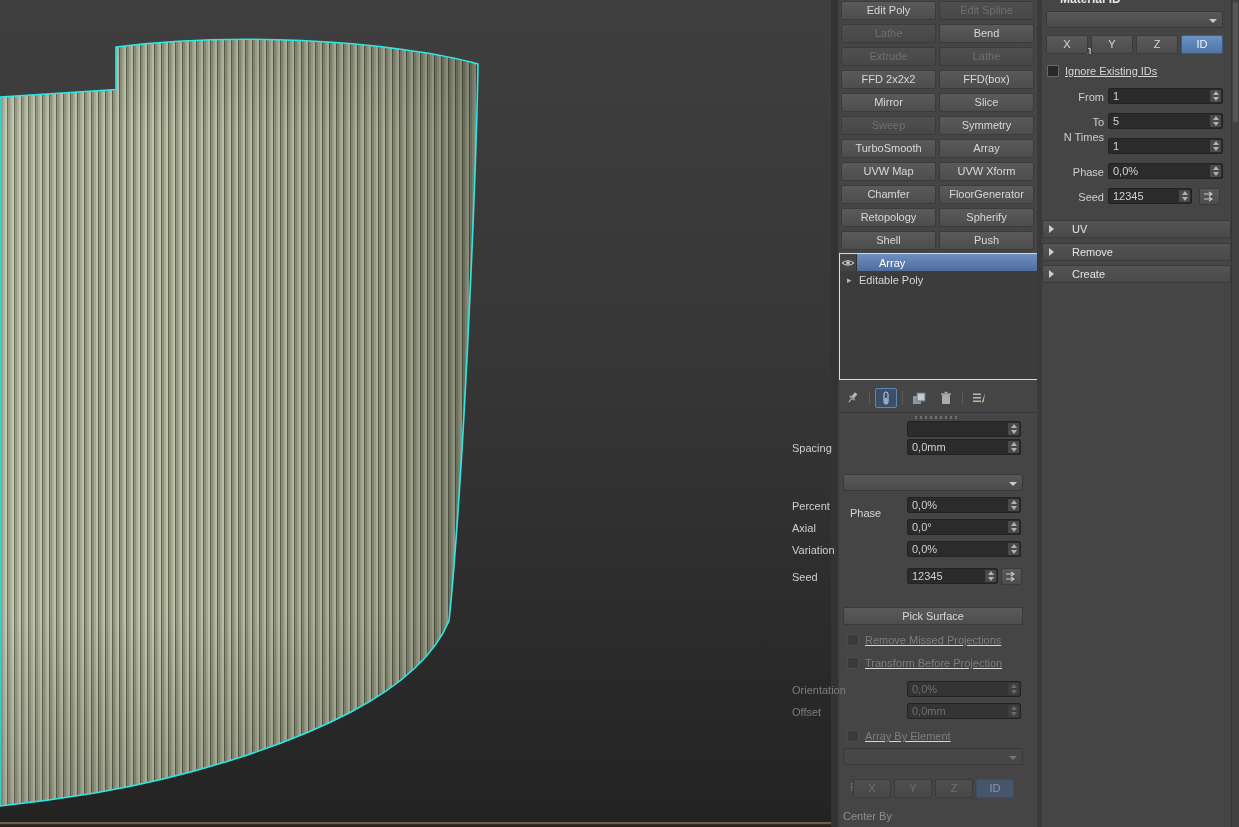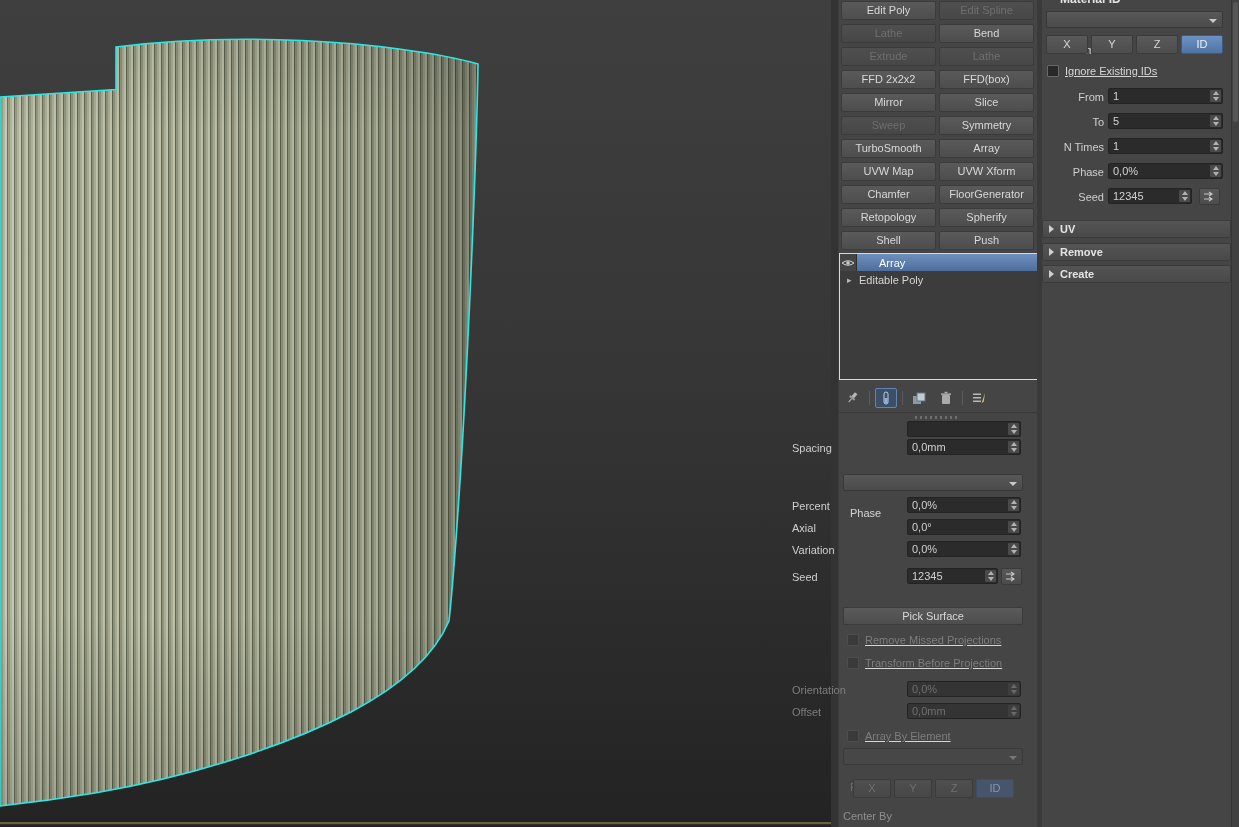--- a/index.html
+++ b/index.html
@@ -111,21 +111,21 @@
 
   .sectionlabel { position:absolute; color:#8f8f8f; }
 
   
   .matheader { position:absolute; left:1060px; top:-8px; font-weight:bold; color:#e4e4e4; font-size:12px; }
   .rollout { position:absolute; left:1042px; width:189px; height:18px;
              background:linear-gradient(#545454,#494949); border:1px solid #3b3b3b;
              border-radius:2px; display:flex; align-items:center; }
   .rarr { width:0; height:0; border-top:4px solid transparent; border-bottom:4px solid transparent;
           border-left:5px solid #cfcfcf; margin-left:6px; }
-  .rlab { margin-left:6px; font-weight:bold; color:#e4e4e4; }
+  .rlab { margin-left:18px; font-weight:normal; color:#e4e4e4; }
 </style>
 </head>
 <body>
 
 <div id="root">
 
   <div class="viewport">
     <svg width="831" height="827" viewBox="0 0 831 827">
       <defs>
         <linearGradient id="vpbg" x1="0" y1="0" x2="0" y2="1">
@@ -395,21 +395,21 @@
 
   <div class="rlabel" style="top:116px;text-align:right;">To</div>
   <div class="fld" style="left:1108px; top:113px; width:115px;">
     <span class="val">5</span>
     <span class="spin">
         <i class="sa up"></i>
         <i class="sa dn"></i>
       </span>
   </div>
 
-  <div class="rlabel" style="top:141px;">N Times</div>
+  <div class="rlabel" style="top:131px;">N Times</div>
   <div class="fld" style="left:1108px; top:138px; width:115px;">
     <span class="val">1</span>
     <span class="spin">
         <i class="sa up"></i>
         <i class="sa dn"></i>
       </span>
   </div>
 
   <div class="rlabel" style="top:166px;">Phase</div>
   <div class="fld" style="left:1108px; top:163px; width:115px;">

